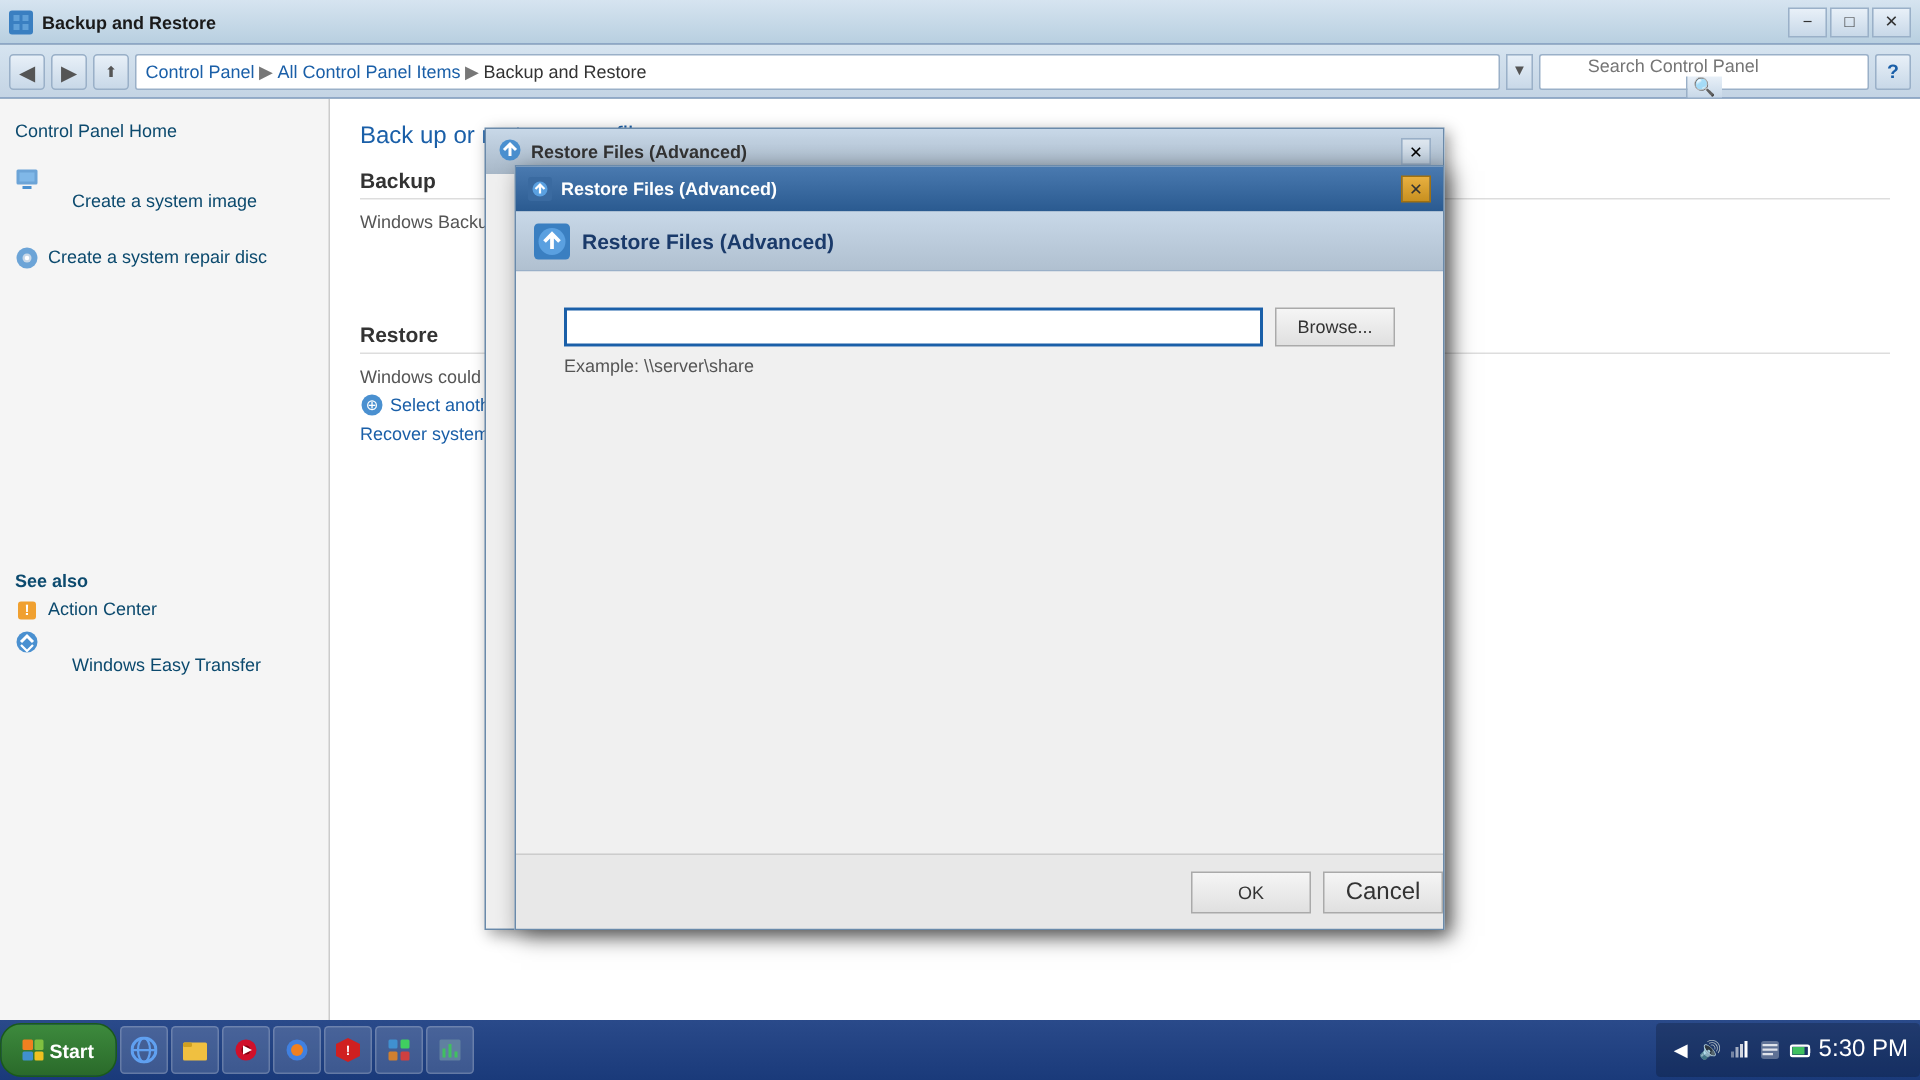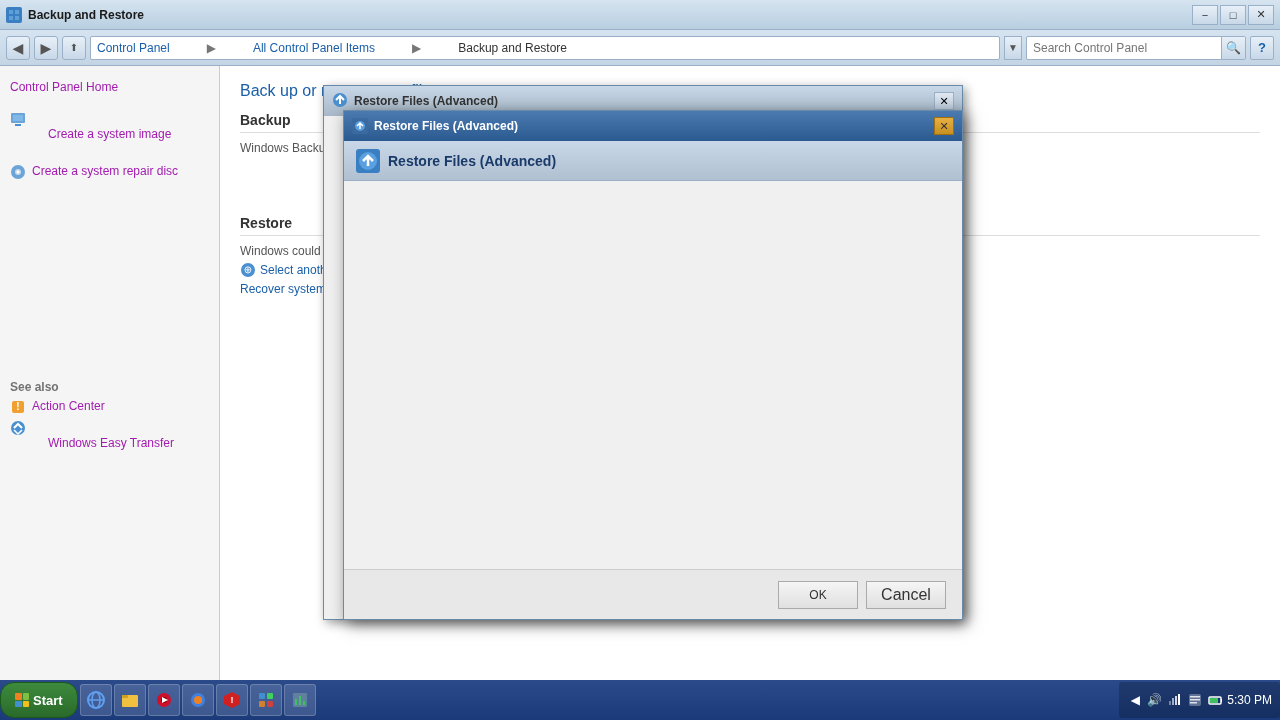--- a/index.html
+++ b/index.html
@@ -85,21 +85,20 @@
       flex: 1;
       height: 24px;
       background: white;
       border: 1px solid #9ab0c8;
       border-radius: 2px;
       display: flex;
       align-items: center;
       padding: 0 6px;
       font-size: 12px;
       color: #333;
-      gap: 34px;
     }
     .breadcrumb-arrow {
       color: #777;
       margin: 0 3px;
     }
     .breadcrumb-link {
       color: #1a5fa8;
       cursor: pointer;
     }
     .dropdown-btn {
@@ -115,20 +114,21 @@
       color: #555;
     }
     .search-bar {
       display: flex;
       align-items: center;
       height: 24px;
       background: white;
       border: 1px solid #9ab0c8;
       border-radius: 2px;
       width: 220px;
+      flex-direction: column;
     }
     .search-input {
       border: none;
       outline: none;
       flex: 1;
       padding: 0 6px;
       font-size: 12px;
       color: #888;
       background: transparent;
     }
@@ -168,31 +168,31 @@
 
     
     .sidebar {
       width: 220px;
       background: #f5f5f5;
       border-right: 1px solid #ccc;
       padding: 10px;
       overflow-y: auto;
     }
     .sidebar-link {
-      color: #a21caf;
+      color: #0c4a6e;
       cursor: pointer;
       display: block;
       margin: 3px 0;
       font-size: 12px;
       line-height: 1.4;
     }
     .sidebar-section-title {
       font-size: 12px;
       font-weight: bold;
-      color: #737373;
+      color: #0c4a6e;
       margin: 12px 0 4px 0;
     }
     .sidebar-icon-link {
       display: flex;
       align-items: flex-start;
       gap: 6px;
       margin: 4px 0;
       cursor: pointer;
     }
     .sidebar-icon {
@@ -300,21 +300,21 @@
       height: 16px;
       display: flex;
       align-items: center;
       justify-content: center;
       font-size: 12px;
       color: white;
       cursor: pointer;
     }
     .clock {
       color: white;
-      font-size: 12px;
+      font-size: 16px;
       text-align: center;
       cursor: pointer;
     }
 
     
     .dialog-bg {
       position: absolute;
       top: 85px;
       left: 323px;
       width: 640px;
@@ -477,21 +477,21 @@
       bottom: 0;
       left: 0;
       right: 0;
       height: 50px;
       background: #e8e8e8;
       border-top: 1px solid #ccc;
       display: flex;
       align-items: center;
       justify-content: flex-end;
       gap: 8px;
-      padding: 0 16px;
+      padding: 0 0;
     }
     .dialog-ok-btn {
       width: 80px;
       height: 28px;
       background: linear-gradient(to bottom, #f5f5f5, #e0e0e0);
       border: 1px solid #aaa;
       cursor: pointer;
       font-size: 12px;
       color: #333;
     }
@@ -765,19 +765,24 @@
     <div class="dialog-header-icon">
       <svg width="20" height="20" viewBox="0 0 20 20">
         <circle cx="10" cy="10" r="9" fill="#5aa0e0"></circle>
         <path d="M5 10 L10 5 L15 10 M10 5 L10 15" stroke="white" stroke-width="2.5" fill="none"></path>
       </svg>
     </div>
     <span class="dialog-header-title">Restore Files (Advanced)</span>
   </div>
 
   <div class="dialog-body">
+    <div class="dialog-input-row">
+      <input class="network-share-input" type="text" value="" style="">
+      <button class="browse-btn">Browse...</button>
+    </div>
+    <div class="dialog-example">Example: \\server\share</div>
   </div>
 
   <div class="dialog-footer">
     <button class="dialog-ok-btn">OK</button>
     <button class="dialog-cancel-btn">Cancel</button>
   </div>
 </div>
 
 </body></html>

